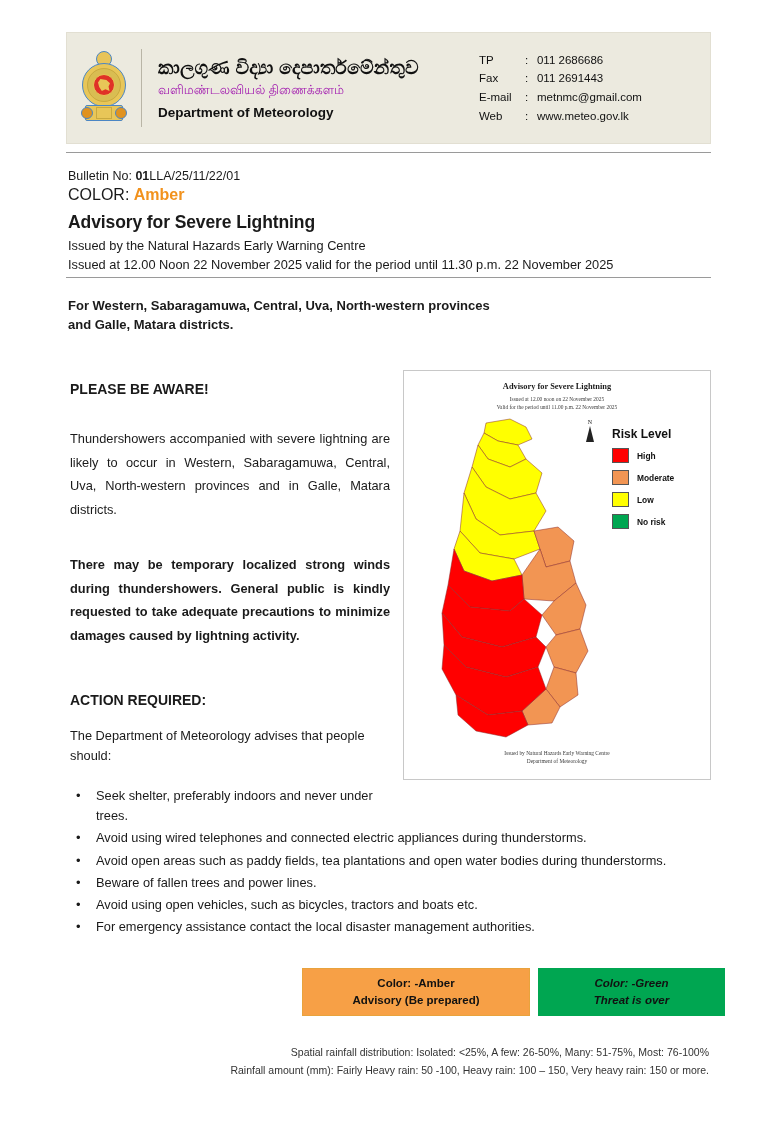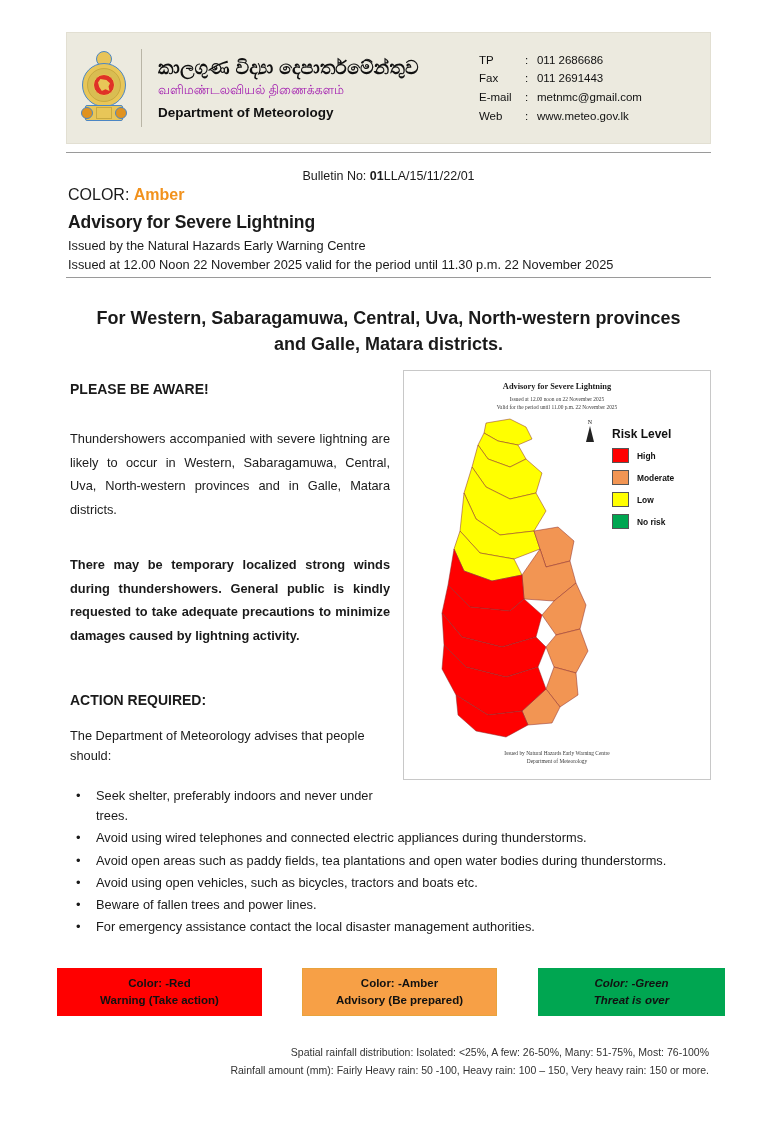--- a/index.html
+++ b/index.html
@@ -29,31 +29,31 @@
   .lh-contact{margin-left:60px;font-size:11.5px;line-height:1.62;color:#111;}
   .lh-contact table{border-collapse:collapse;}
   .lh-contact td{padding:0;font-size:11.5px;vertical-align:top;}
   .lh-contact td.k{width:46px;}
   .lh-contact td.c{width:12px;}
 
   .hr-top{position:absolute;left:66px;top:152px;width:645px;height:1px;background:#9a9a9a;}
 
   
   .meta{position:absolute;left:68px;top:167px;width:641px;}
-  .meta-row{display:flex;justify-content:center;font-size:12.5px;line-height:1.55;}
+  .meta-row{display:flex;justify-content:flex-start;font-size:12.5px;line-height:1.55;}
   .meta .ref{font-size:12.5px;}
   .bold{font-weight:bold;}
   .amber-txt{color:#F2921D;font-weight:bold;}
 
   .title-main{position:absolute;left:68px;top:212px;font-size:17.5px;font-weight:bold;letter-spacing:-.1px;}
   .sub1{position:absolute;left:68px;top:238px;font-size:12.8px;}
   .sub2{position:absolute;left:68px;top:257px;font-size:12.8px;}
   .hr-mid{position:absolute;left:66px;top:277px;width:645px;height:1px;background:#9a9a9a;}
 
-  .region-head{position:absolute;left:68px;top:297px;width:641px;text-align:center;font-size:18px;font-weight:bold;line-height:1.45;margin-top:8px;}
+  .region-head{position:absolute;left:68px;top:297px;width:641px;text-align:left;font-size:13px;font-weight:bold;line-height:1.45;}
 
   
   .aware-head{position:absolute;left:70px;top:381px;font-size:14px;font-weight:bold;}
   .para1{position:absolute;left:70px;top:427px;width:320px;font-size:12.8px;line-height:1.85;text-align:justify;}
   .para2{position:absolute;left:70px;top:553px;width:320px;font-size:12.8px;line-height:1.85;text-align:justify;font-weight:bold;}
   .action-head{position:absolute;left:70px;top:692px;font-size:14px;font-weight:bold;}
   .action-sub{position:absolute;left:70px;top:726px;width:310px;font-size:12.8px;line-height:1.6;}
 
   ul.actions{position:absolute;left:70px;top:786px;width:625px;margin:0;padding:0 0 0 22px;list-style:none;}
   ul.actions li{position:relative;font-size:12.8px;line-height:1.58;margin-bottom:2px;padding-left:4px;}
@@ -76,21 +76,21 @@
   .legend-sw{width:17px;height:15px;border:1px solid #555;box-sizing:border-box;margin-right:8px;}
   .legend-lb{font-size:8.4px;font-weight:bold;color:#111;}
 
   .island{position:absolute;left:10px;top:44px;width:190px;height:330px;}
   .island svg{width:100%;height:100%;}
 
   
   .keyrow{position:absolute;left:57px;top:968px;width:668px;height:48px;}
   .keybox{position:absolute;top:0;height:48px;box-sizing:border-box;display:flex;flex-direction:column;align-items:center;justify-content:center;font-size:11.5px;font-weight:bold;color:#111;line-height:1.45;text-align:center;}
   .keybox.red{left:0;width:205px;background:#FF0000;border:1px solid #FF0000;}
-  .keybox.amber{left:245px;width:195px;background:#F7A046;border:1px solid #E8A33D;}
+  .keybox.amber{left:245px;width:228px;background:#F7A046;border:1px solid #E8A33D;}
   .keybox.green{left:481px;width:187px;background:#00A651;border:1px solid #00A651;font-style:italic;}
 
   .footnote{position:absolute;left:68px;top:1044px;width:641px;text-align:right;font-size:10.5px;line-height:1.7;color:#333;}
 </style>
 </head>
 <body>
 
 <div class="page">
 
   <div class="letterhead">
@@ -142,21 +142,21 @@
   </div>
 
   <div class="hr-top"></div>
 
   <div class="meta">
     <div class="meta-row">
       <div>
         <span>Bulletin No:</span>
         <span class="bold">01</span>
       </div>
-      <div class="ref">LLA/15/11/22/01</div>
+      <div class="ref">LLA/25/11/22/01</div>
     </div>
     <div>
       <span>COLOR:</span>
       <span class="amber-txt">Amber</span>
     </div>
   </div>
 
   <div class="title-main">Advisory for Severe Lightning</div>
   <div class="sub1">Issued by the Natural Hazards Early Warning Centre</div>
   <div class="sub2">Issued at 12.00 Noon 22 November 2025 valid for the period until 11.30 p.m. 22 November 2025</div>
@@ -170,22 +170,22 @@
   <div class="aware-head">PLEASE BE AWARE!</div>
   <div class="para1">Thundershowers accompanied with severe lightning are likely to occur in Western, Sabaragamuwa, Central, Uva, North-western provinces and in Galle, Matara districts.</div>
   <div class="para2">There may be temporary localized strong winds during thundershowers. General public is kindly requested to take adequate precautions to minimize damages caused by lightning activity.</div>
   <div class="action-head">ACTION REQUIRED:</div>
   <div class="action-sub">The Department of Meteorology advises that people should:</div>
 
   <ul class="actions">
     <li class="narrow">Seek shelter, preferably indoors and never under trees.</li>
     <li>Avoid using wired telephones and connected electric appliances during thunderstorms.</li>
     <li>Avoid open areas such as paddy fields, tea plantations and open water bodies during thunderstorms.</li>
+    <li>Beware of fallen trees and power lines.</li>
     <li>Avoid using open vehicles, such as bicycles, tractors and boats etc.</li>
-    <li>Beware of fallen trees and power lines.</li>
     <li>For emergency assistance contact the local disaster management authorities.</li>
   </ul>
 
   <div class="mapbox">
     <div class="map-title">Advisory for Severe Lightning</div>
     <div class="map-sub">
       <div>Issued at 12.00 noon on 22 November 2025</div>
       <div>Valid for the period until 11.00 p.m. 22 November 2025</div>
     </div>
 
@@ -241,24 +241,20 @@
       </svg>
     </div>
 
     <div class="map-foot">
       <div>Issued by Natural Hazards Early Warning Centre</div>
       <div>Department of Meteorology</div>
     </div>
   </div>
 
   <div class="keyrow">
-    <div class="keybox red">
-      <span>Color: -Red</span>
-      <span>Warning (Take action)</span>
-    </div>
     <div class="keybox amber">
       <span>Color: -Amber</span>
       <span>Advisory (Be prepared)</span>
     </div>
     <div class="keybox green">
       <span>Color: -Green</span>
       <span>Threat is over</span>
     </div>
   </div>
 

